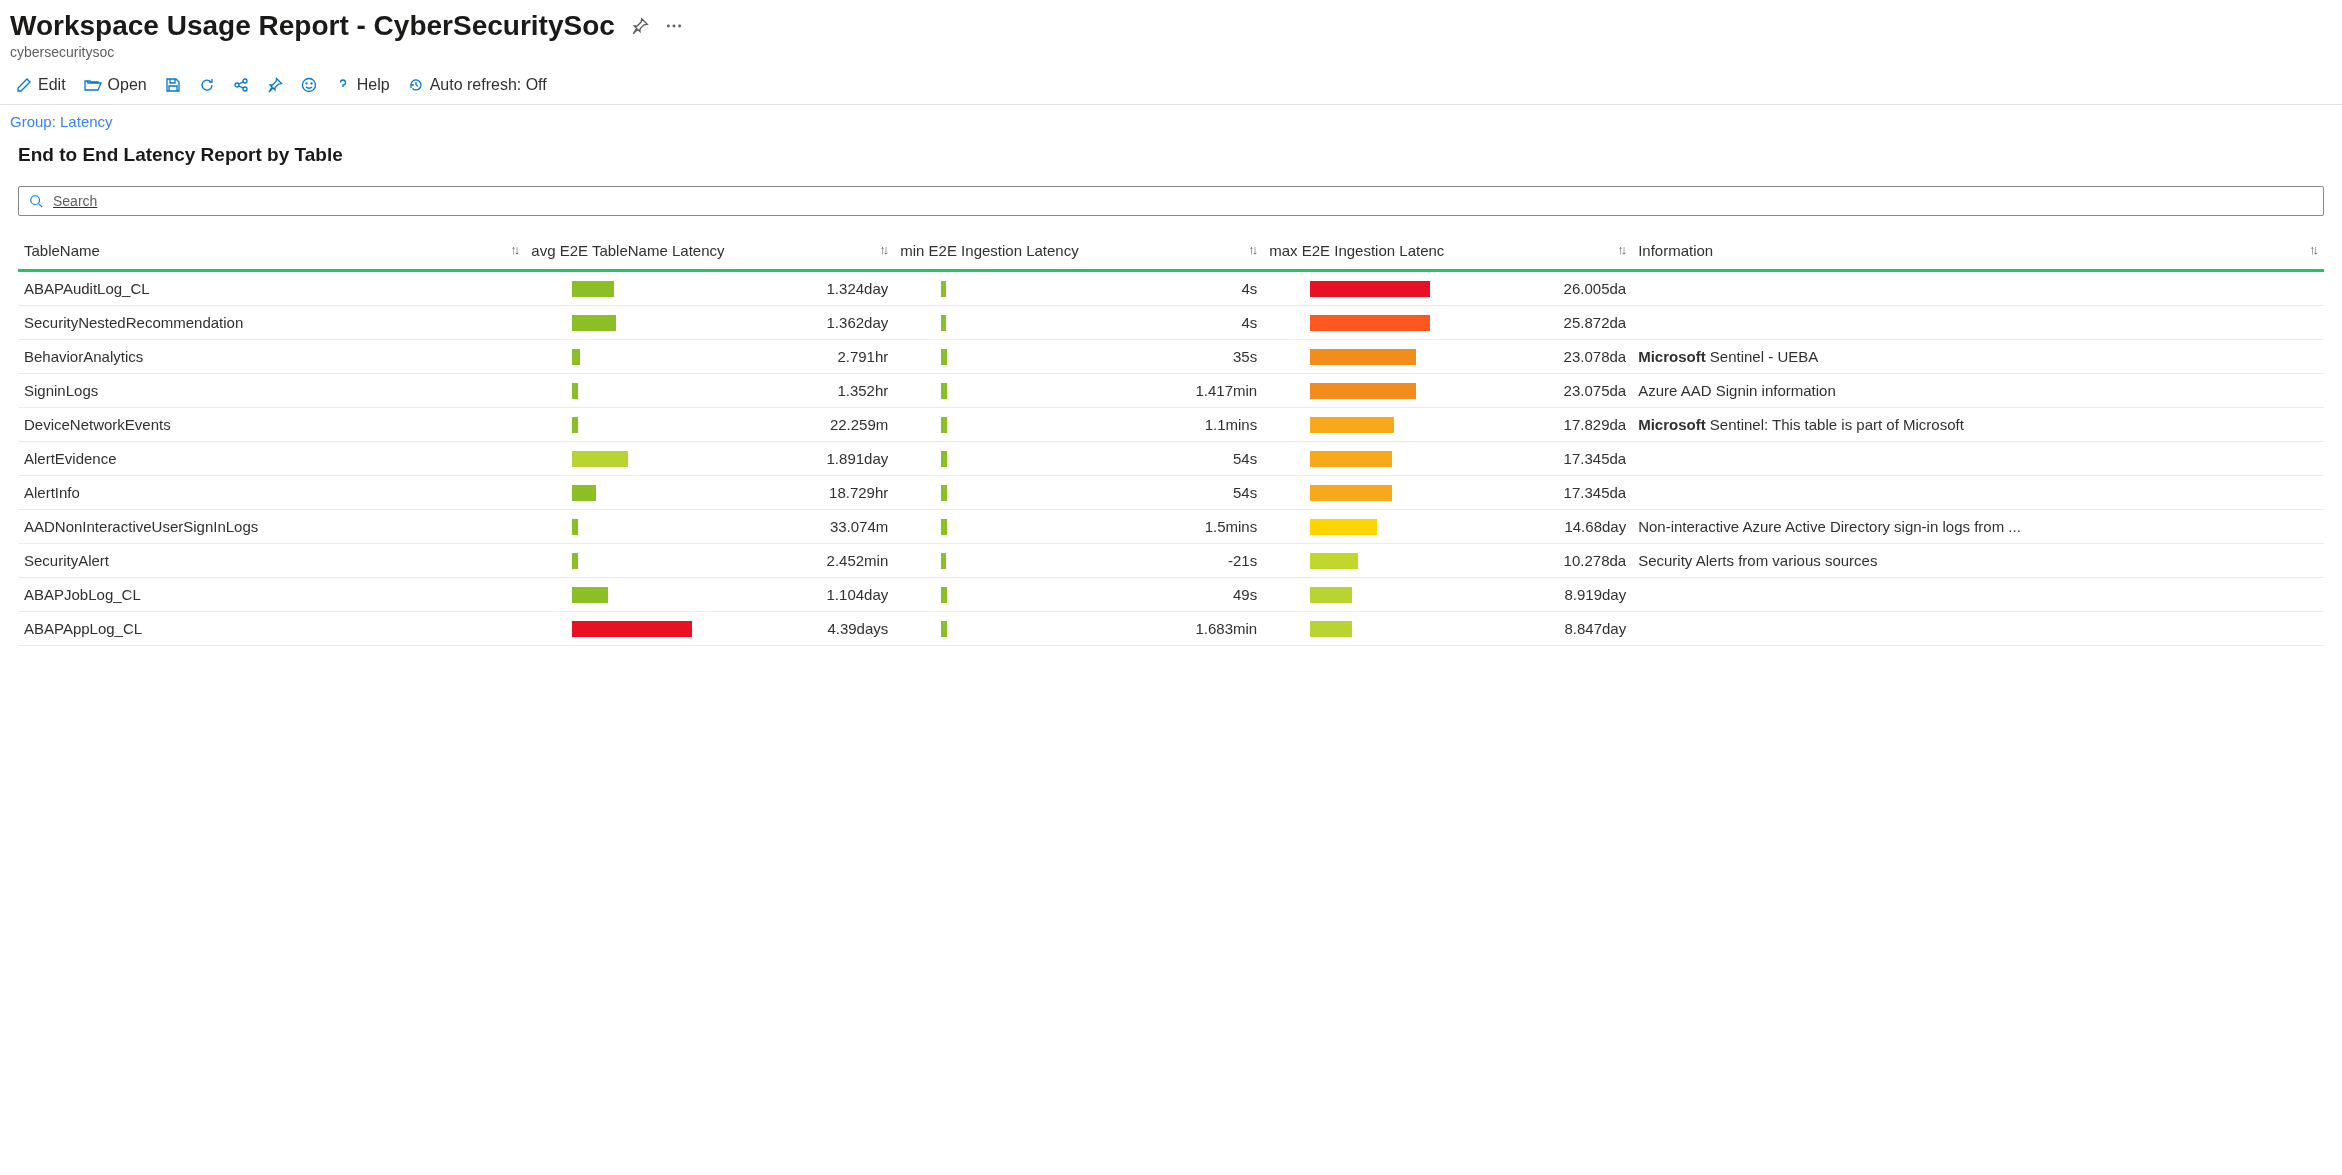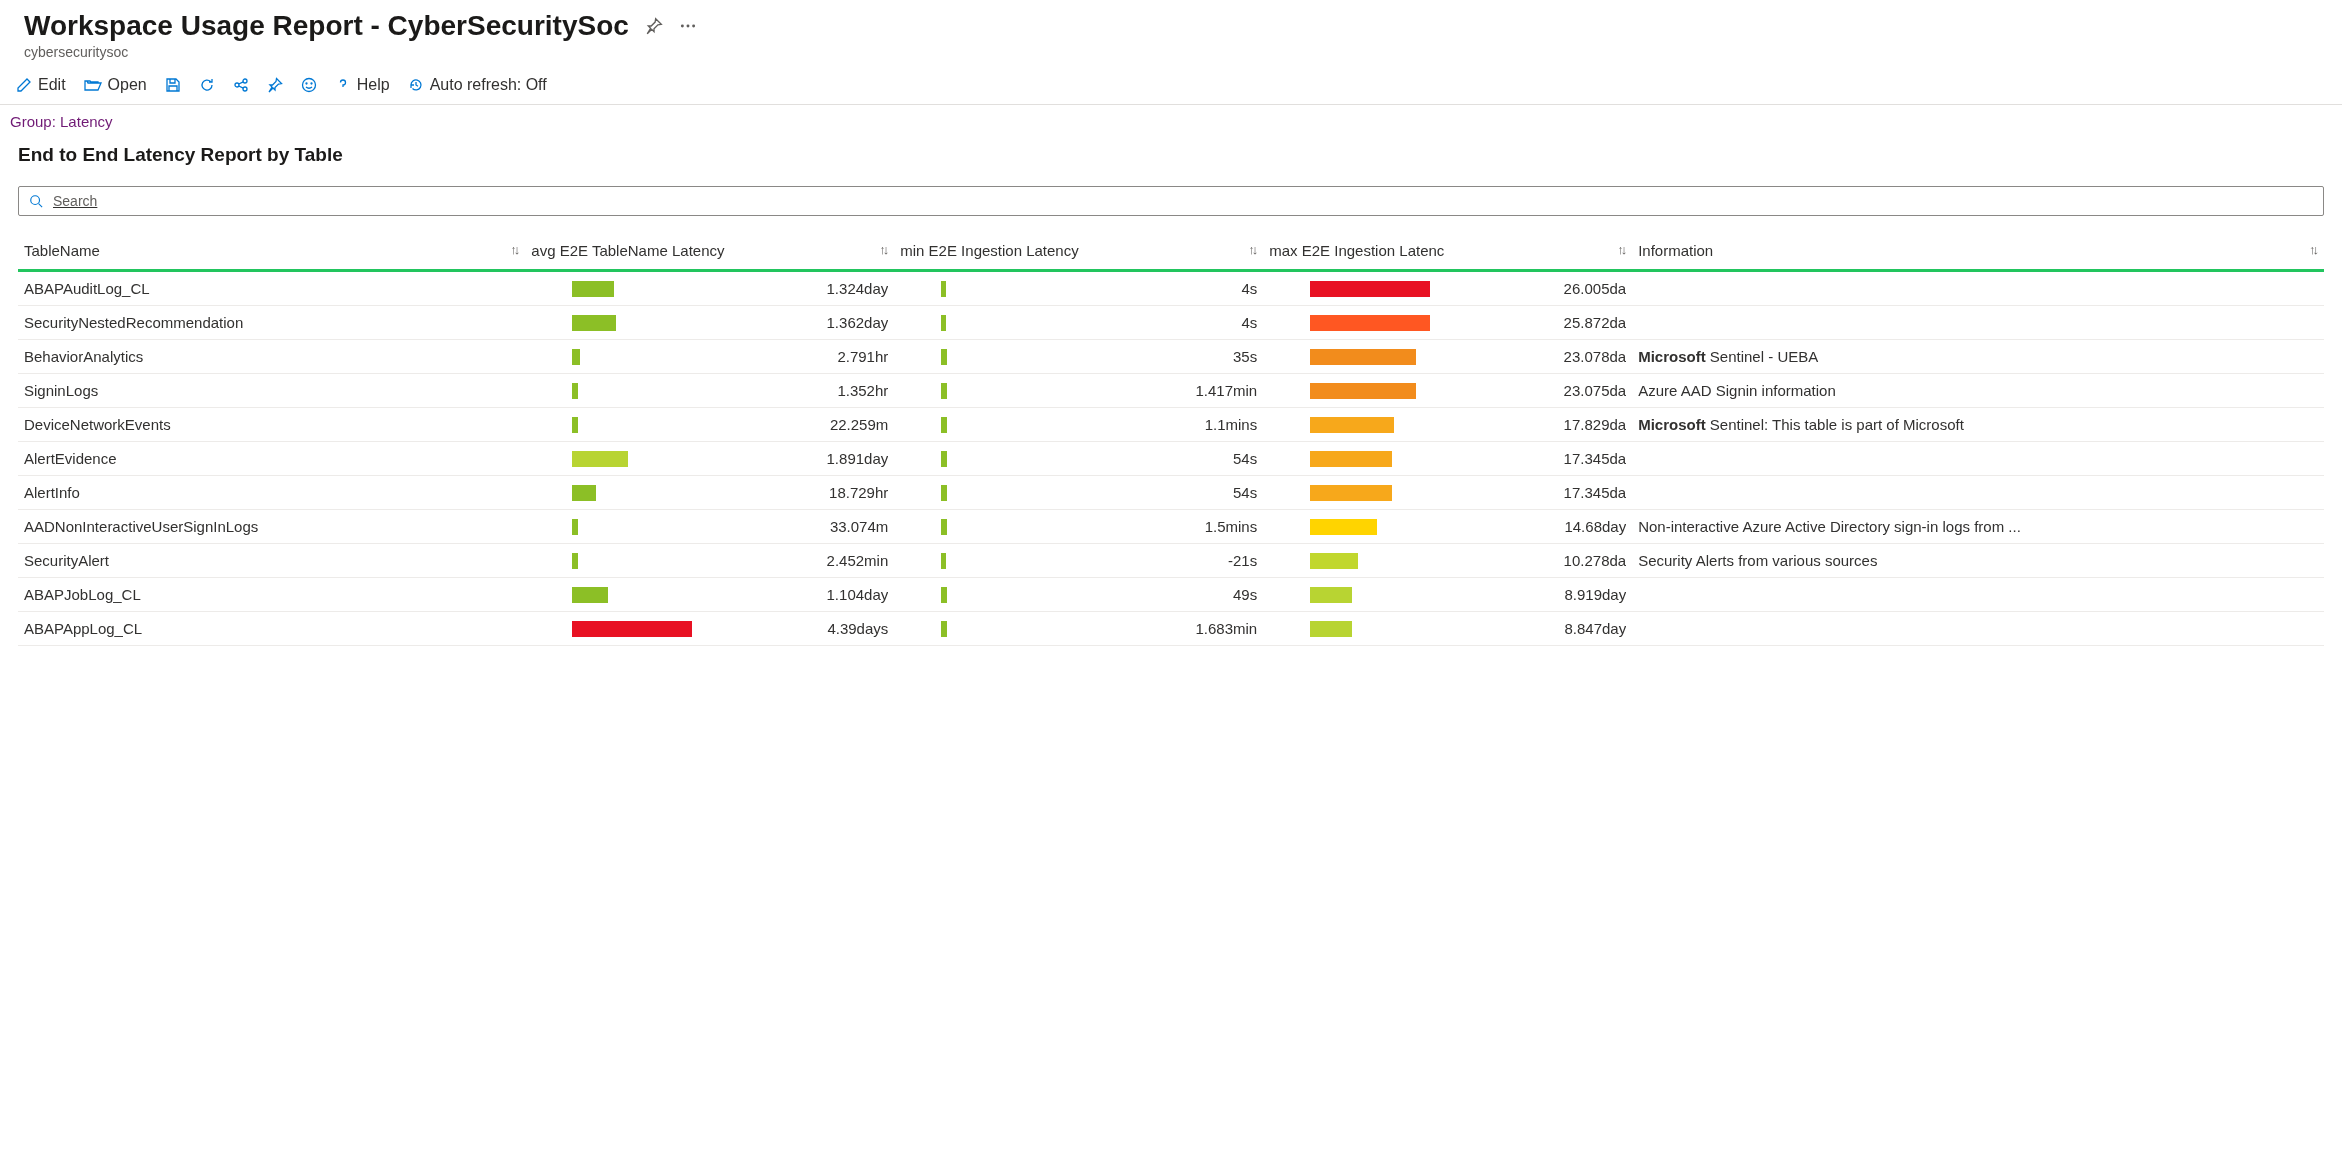--- a/index.html
+++ b/index.html
@@ -4,21 +4,21 @@
 <style>
   * { box-sizing: border-box; }
   body {
     margin: 0;
     font-family: "Segoe UI", -apple-system, BlinkMacSystemFont, sans-serif;
     font-size: 14px;
     color: #323130;
     background: #fff;
   }
   .header {
-    padding: 10px 16px 4px 24px;
+    padding: 10px 16px 4px 10px;
   }
   .title-row {
     display: flex;
     align-items: center;
     gap: 16px;
   }
   .title {
     font-size: 28px;
     font-weight: 600;
     color: #1b1a19;
@@ -49,21 +49,21 @@
     cursor: pointer;
     font-size: 16px;
   }
   .toolbar-item .icon {
     color: #0078d4;
     display: inline-flex;
   }
   .group-label {
     padding: 8px 10px 4px 10px;
     font-size: 15px;
-    color: #701a75;
+    color: #3b82f6;
   }
   .report-title {
     padding: 10px 12px 20px 18px;
     font-size: 19px;
     font-weight: 700;
     color: #1b1a19;
   }
   .content {
     padding: 0 18px;
   }

